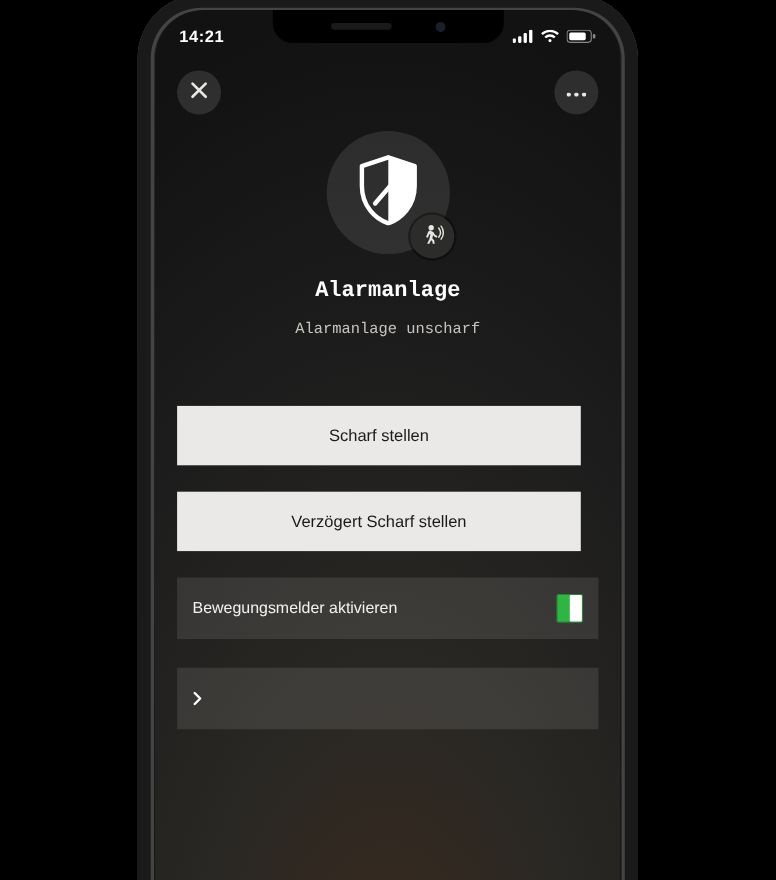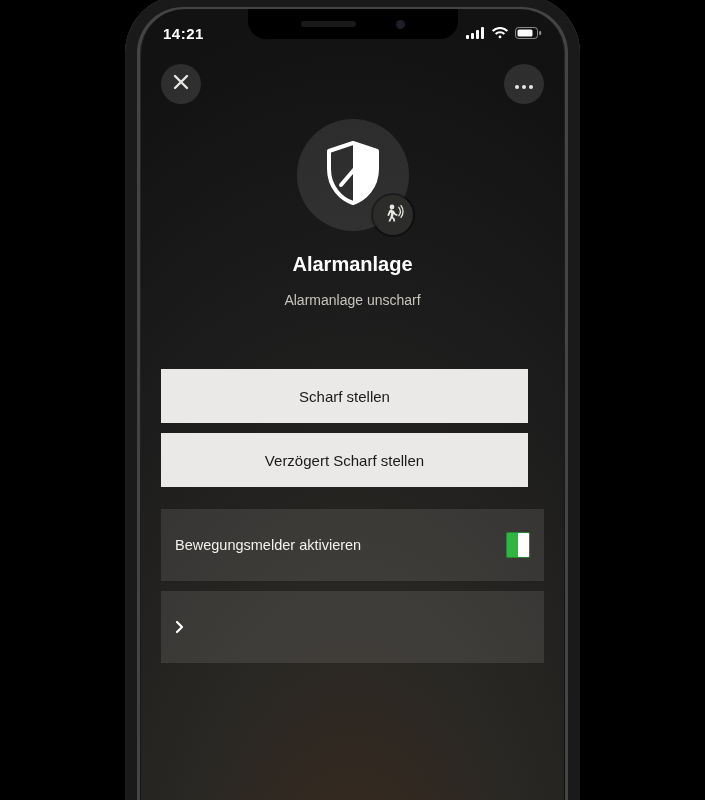--- a/index.html
+++ b/index.html
@@ -96,20 +96,21 @@
     background:rgba(255,255,255,0.12);
     display:flex; align-items:center; justify-content:center;
     cursor:pointer;
   }
 
   
   .hero{
     position:absolute; top:110px; left:0; right:0;
     display:flex; flex-direction:column; align-items:center;
     z-index:20;
+    font-family:Liberation Mono, monospace;
   }
   .hero-icon{
     position:relative;
     width:112px; height:112px; border-radius:50%;
     background:rgba(255,255,255,0.10);
     display:flex; align-items:center; justify-content:center;
   }
   .hero-mini{
     position:absolute; right:-4px; bottom:-4px;
     width:40px; height:40px; border-radius:50%;
@@ -120,44 +121,45 @@
   .hero h1{
     margin:22px 0 4px; font-size:20px; font-weight:600;
   }
   .hero p{
     margin:12px; font-size:14px; color:#c7c3bd;
   }
 
   
   .actions{
     position:absolute; top:360px; left:20px; right:36px;
-    display:flex; flex-direction:column; gap:10px;
+    display:flex; flex-direction:column; gap:24px;
   }
   .btn{
     height:54px;
     background:#eae9e7;
     color:#1a1a1a;
     font-size:15px; font-weight:500;
     border:none;
     display:flex; align-items:center; justify-content:center;
     cursor:pointer;
   }
 
   
   .rows{
     position:absolute; top:500px; left:20px; right:20px;
     display:flex; flex-direction:column; gap:10px;
   }
   .row{
-    height:72px;
+    height:56px;
     background:rgba(255,255,255,0.10);
     display:flex; align-items:center;
     padding:0 14px;
     font-size:14.5px;
     cursor:pointer;
+    margin-top:16px;
   }
   .row .label{ flex:1; color:#f3f1ee;}
   .toggle{
     width:24px; height:26px; border-radius:2px;
     background:#2fb642;
     position:relative;
     box-shadow: inset 0 0 0 1px rgba(0,0,0,.25);
   }
   .toggle .knob{
     position:absolute; width:11px; top:1px; bottom:1px; right:1px;

